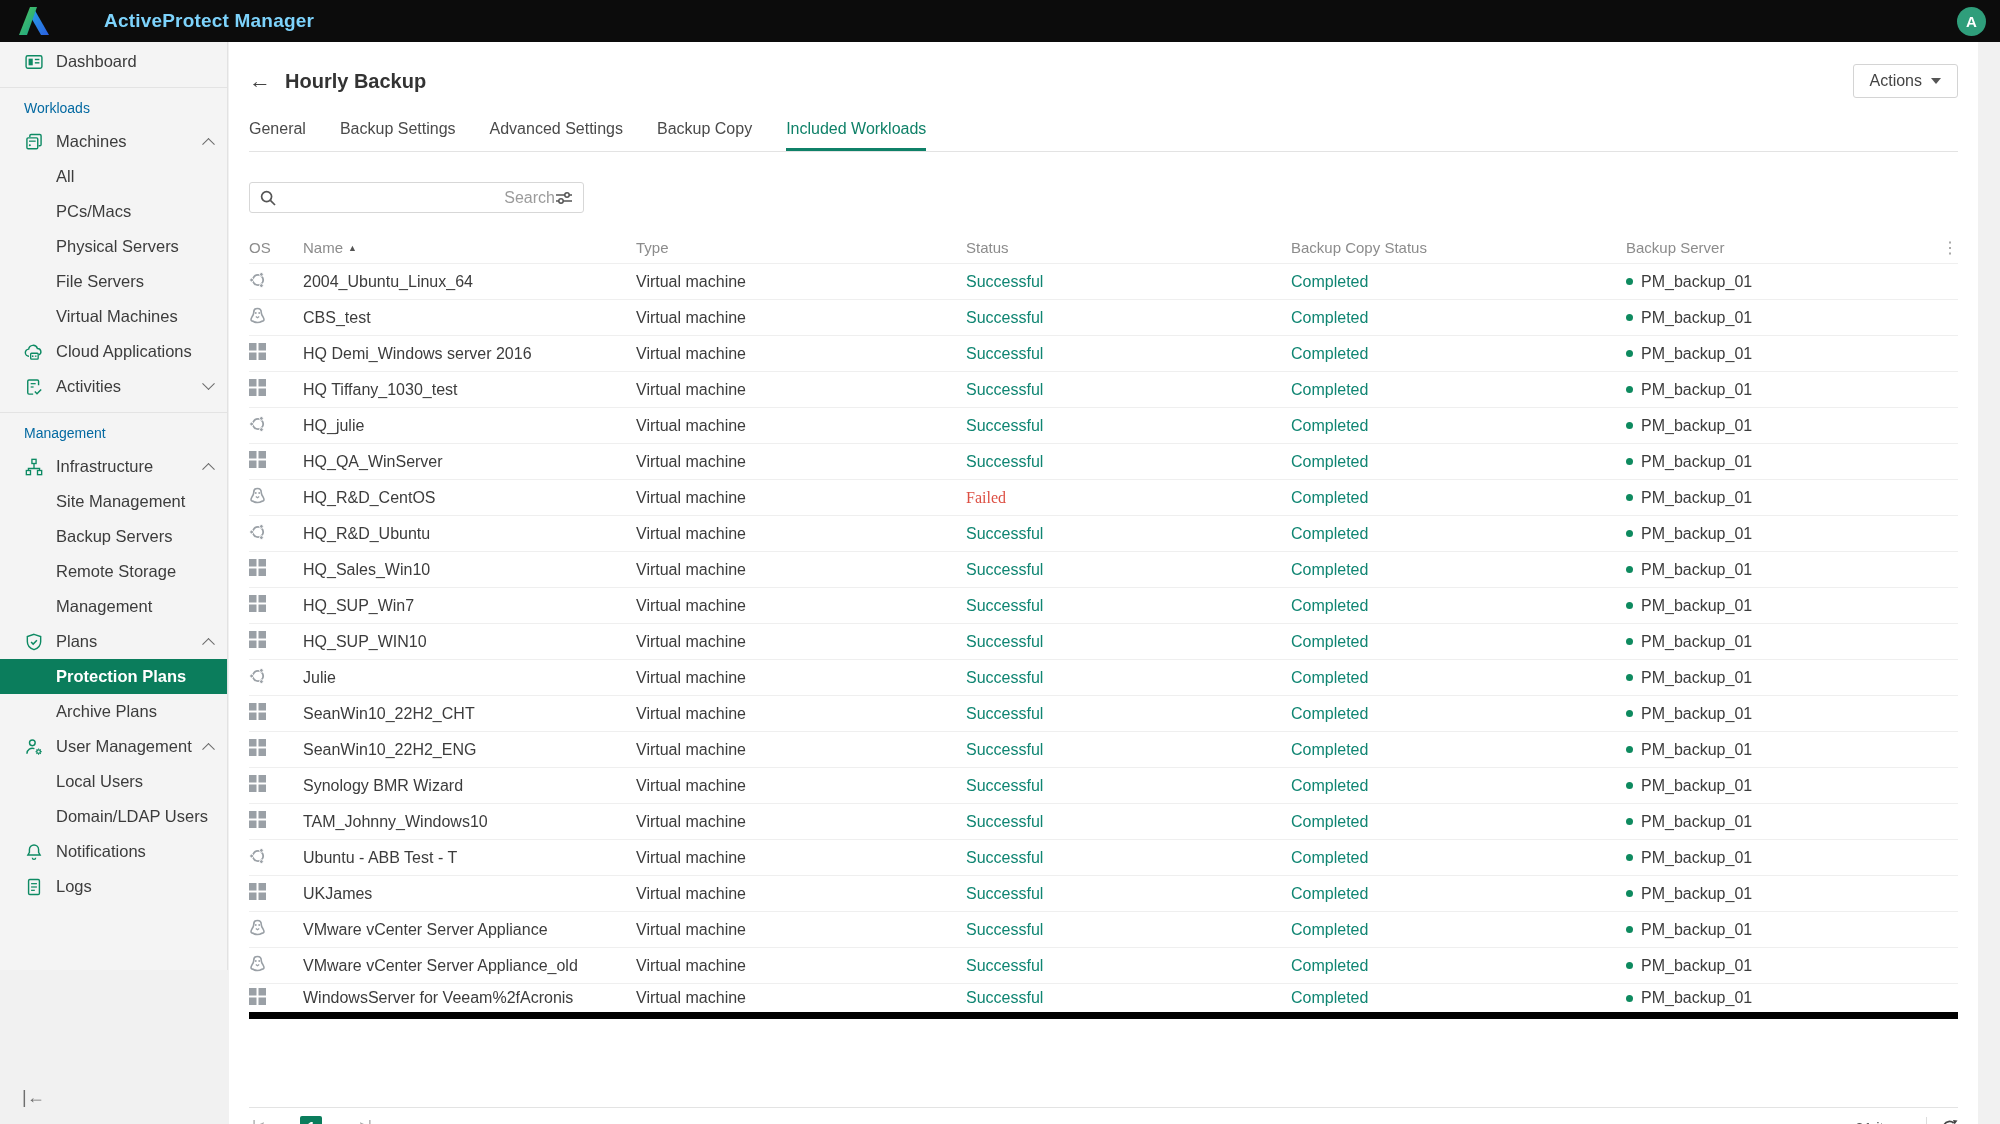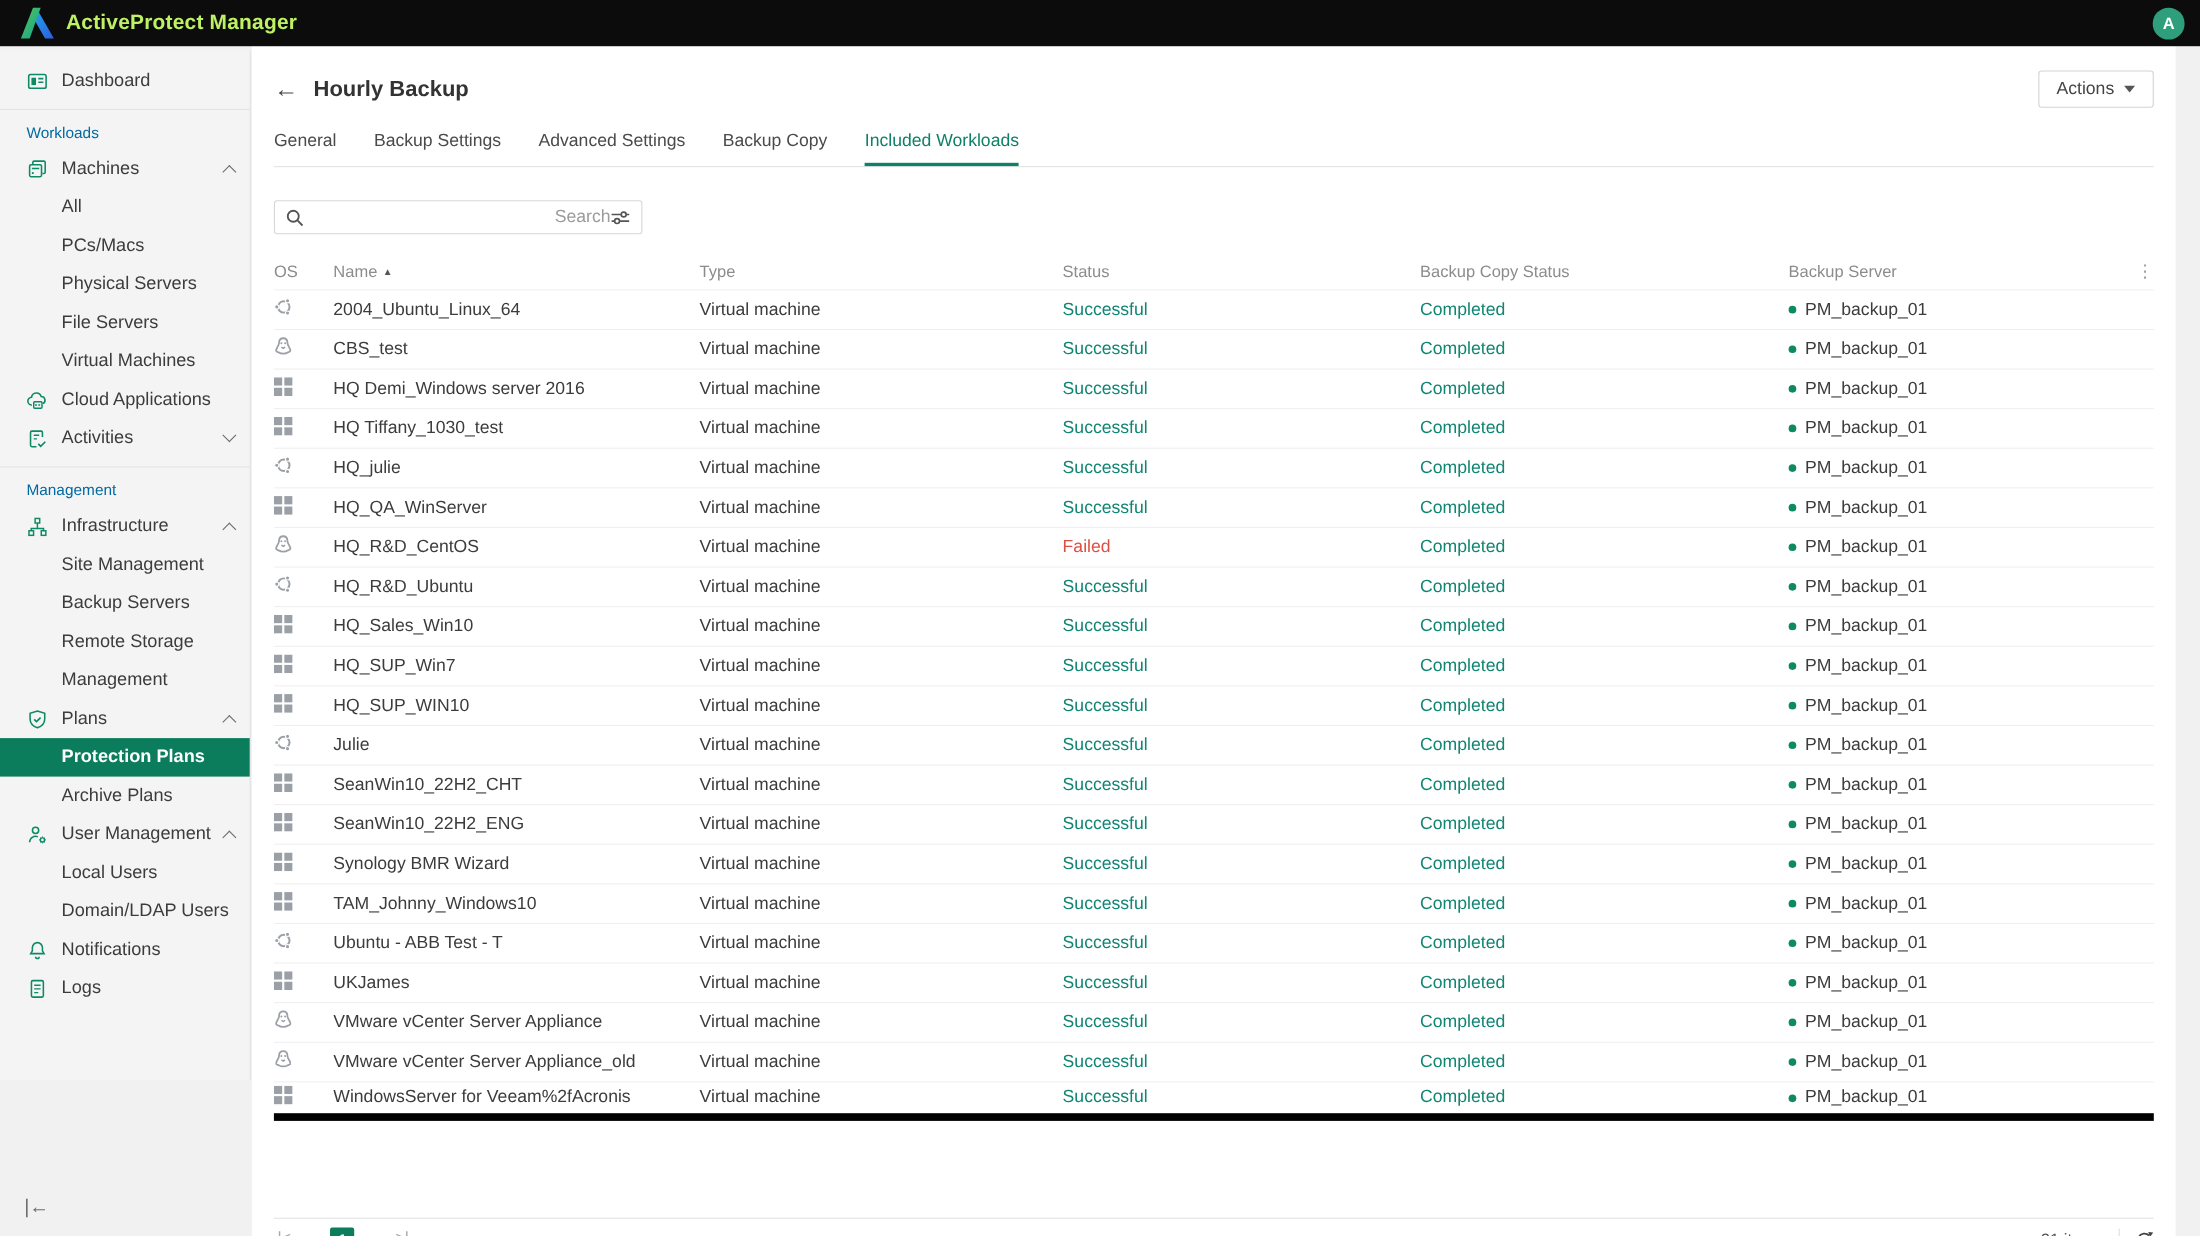--- a/index.html
+++ b/index.html
@@ -2,26 +2,26 @@
 <html><head>
 <meta charset="utf-8">
 <style>
   * { margin:0; padding:0; box-sizing:border-box; }
   html,body { width:2000px; height:1124px; font-family:"Liberation Sans", sans-serif; background:#f1f1f1; overflow:hidden; }
   .page { position:relative; width:2000px; height:1124px; }
 
   
   .topbar { position:absolute; left:0; top:0; width:2000px; height:42px; background:#0c0c0c; display:flex; align-items:center; padding:0 14px 0 18px; z-index:5; }
   .logo { width:32px; height:30px; margin-right:10px; }
-  .app-title { color:#bef264; font-size:19px; font-weight:bold; letter-spacing:.2px; }
+  .app-title { color:#7dd3fc; font-size:19px; font-weight:bold; letter-spacing:.2px;margin-left:44px; }
   .topbar-spacer { flex:1; }
   .avatar { width:29px; height:29px; border-radius:50%; background:#2f9e7b; color:#fff; font-size:15px; font-weight:bold; display:flex; align-items:center; justify-content:center; cursor:pointer; }
 
   
-  .sidebar { position:absolute; left:0; top:46px; width:228px; height:936px; background:#f4f4f4; border-right:1px solid #e2e2e2; padding-top:10px; }
+  .sidebar { position:absolute; left:0; top:34px; width:228px; height:936px; background:#f4f4f4; border-right:1px solid #e2e2e2; padding-top:10px; }
   .side-item { display:flex; align-items:center; height:35px; padding:0 14px 0 24px; color:#3c3c3c; font-size:16.5px; cursor:pointer; }
   .side-item .ic { width:20px; height:20px; margin-right:12px; flex:none; display:flex; align-items:center; justify-content:center; }
   .side-item .lbl { flex:1; white-space:nowrap; overflow:hidden; }
   .side-item.child { padding-left:56px; }
   .side-item.selected { background:#0b7d5c; color:#ffffff; font-weight:bold; }
   .section-label { color:#0369a1; font-size:14px; padding:12px 0 8px 24px; }
   .side-divider { border-top:1px solid #e3e3e3; margin:8px 0 0 0; }
   .chev { width:9px; height:9px; border-right:1.8px solid #6b6b6b; border-bottom:1.8px solid #6b6b6b; margin-left:6px; flex:none; }
   .chev.up { transform:rotate(-135deg) translate(-2px,-2px); }
   .chev.down { transform:rotate(45deg) translate(-2px,-2px); }
@@ -49,21 +49,21 @@
   .icon-btn { cursor:pointer; display:flex; align-items:center; }
 
   .thead { display:grid; grid-template-columns:54px 333px 330px 325px 335px 1fr 22px; align-items:center; height:32px; margin-top:18px; color:#8c8c8c; font-size:15px; }
   .sort-arrow { font-size:9px; color:#555; margin-left:5px; vertical-align:2px; }
   .col-menu { color:#9a9a9a; font-size:16px; text-align:right; cursor:pointer; }
 
   .trow { display:grid; grid-template-columns:54px 333px 330px 325px 335px 1fr 22px; align-items:center; height:36px; border-top:1px solid #efefef; font-size:16px; color:#3c3c3c; cursor:pointer; }
   .trow:last-child { border-bottom:7px solid #000000; }
   .cell-name { white-space:nowrap; overflow:hidden; text-overflow:ellipsis; padding-right:10px; }
   .st-ok { color:#0f8572; }
-  .st-fail { color:#dd4f43; }
+  .st-fail { color:#dd4f43;font-family:Liberation Serif, serif; }
   .server-cell { display:flex; align-items:center; gap:8px; }
   .dot { width:7px; height:7px; border-radius:50%; background:#0e8a5f; flex:none; }
 
   .spacer { height:88px; }
   .tfoot { height:40px; border-top:1px solid #e3e3e3; border-bottom:1px solid #e3e3e3; display:flex; align-items:center; justify-content:space-between; }
   .pager { display:flex; align-items:center; gap:10px; color:#a9a9a9; font-size:16px; }
   .pager .pg { cursor:pointer; padding:0 3px; letter-spacing:-1px; }
   .page-box { width:22px; height:22px; background:#0b7d5c; color:#fff; font-size:14px; font-weight:bold; display:flex; align-items:center; justify-content:center; border-radius:2px; letter-spacing:0; }
   .foot-right { display:flex; align-items:center; gap:14px; }
   .items-count { color:#555; font-size:15px; }

